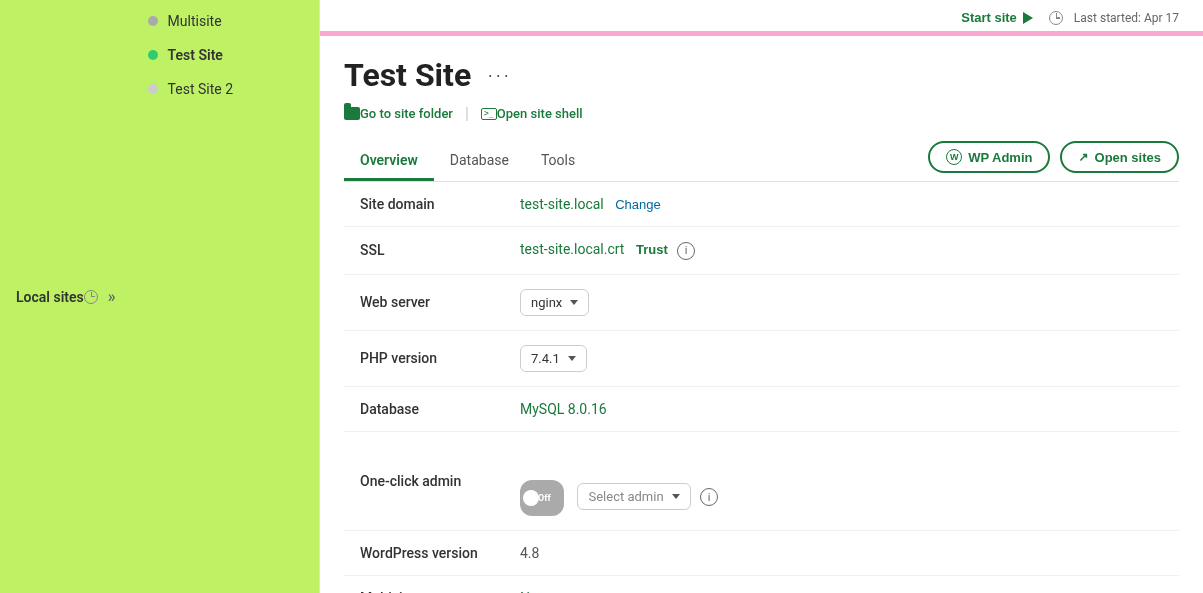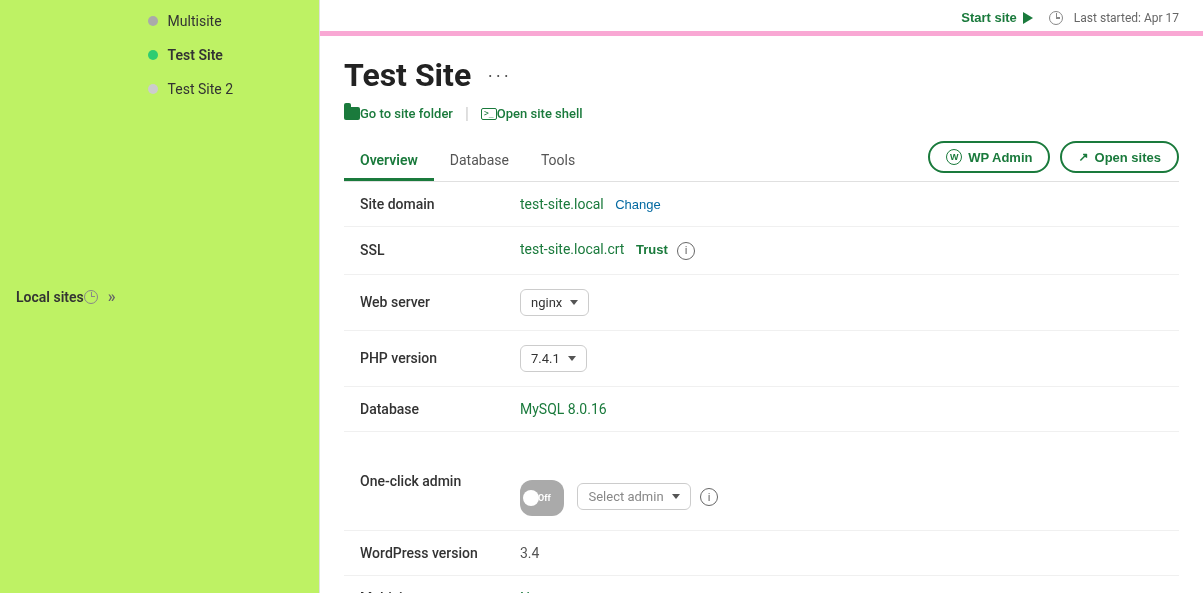--- a/index.html
+++ b/index.html
@@ -525,21 +525,21 @@
             <span class="select-admin">
               <span>Select admin</span>
               <span class="chevron-down"></span>
             </span>
             <span class="info-icon">i</span>
           </td>
         </tr>
 
         <tr>
           <td>WordPress version</td>
-          <td>3.4</td>
+          <td>4.8</td>
         </tr>
 
         <tr>
           <td>Multisite</td>
           <td>
             <span class="field-green">No</span>
           </td>
         </tr>
       </tbody>
     </table>

